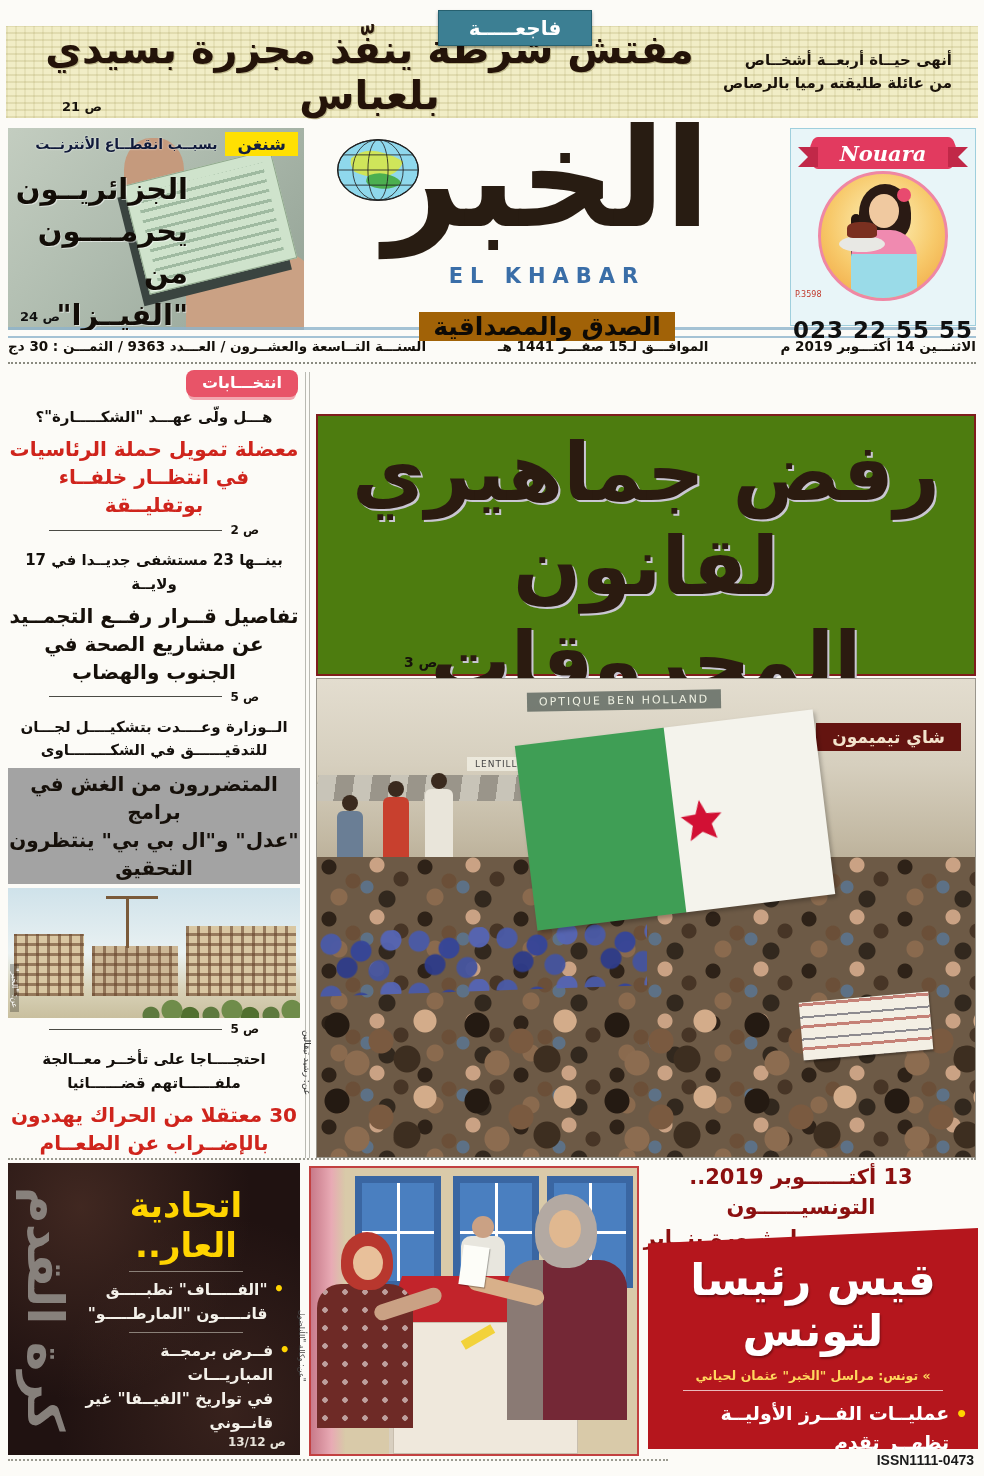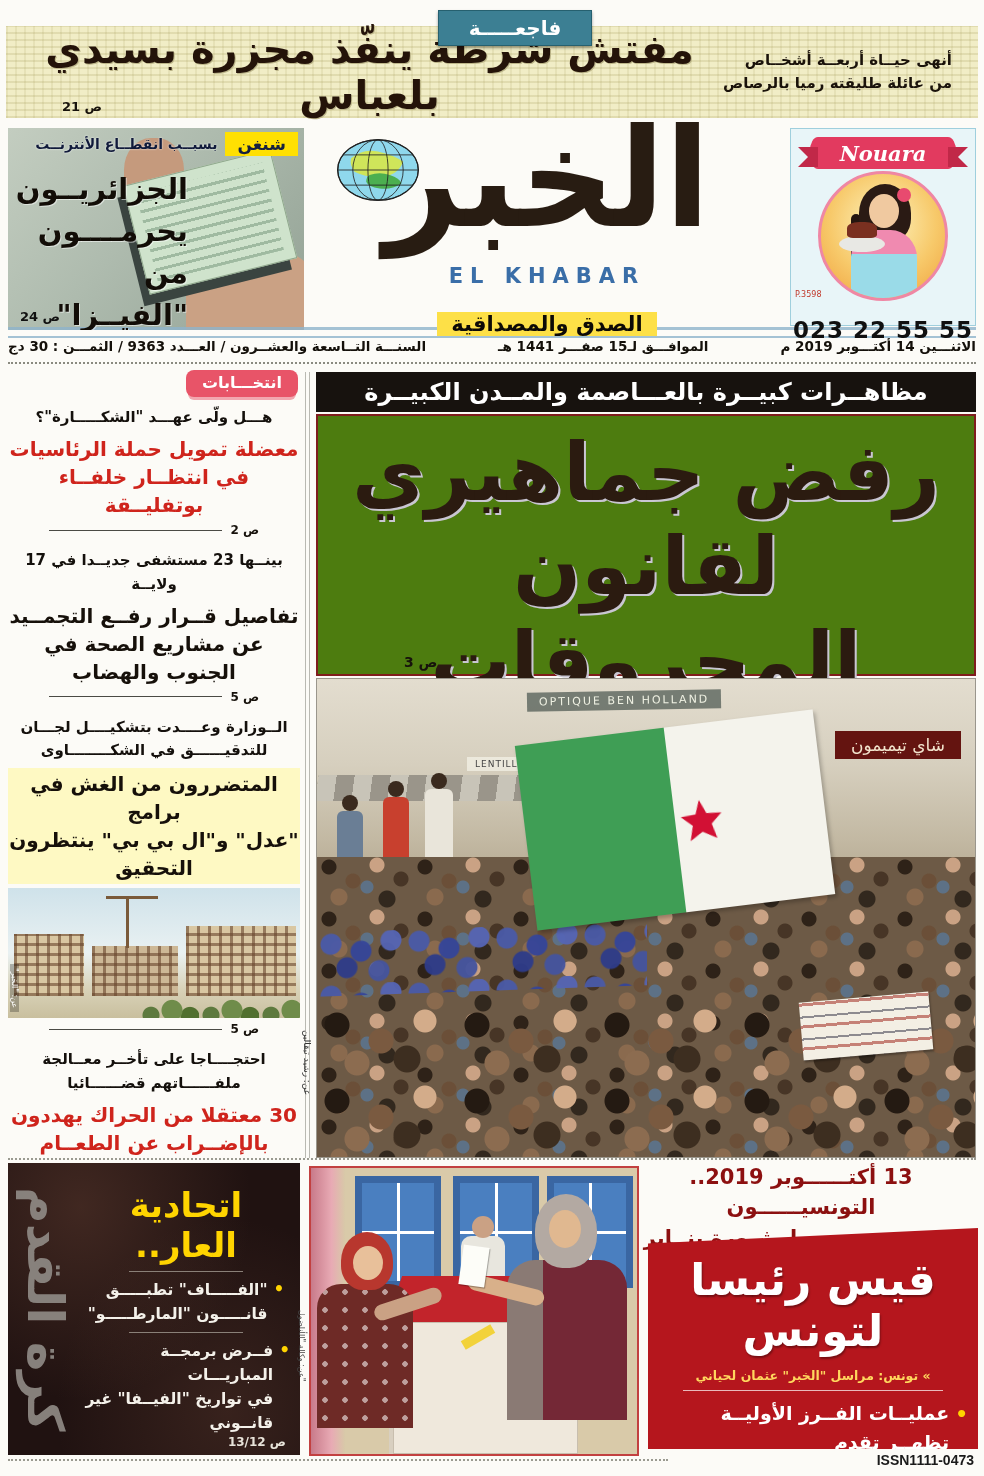--- a/index.html
+++ b/index.html
@@ -41,21 +41,21 @@
   
   .logo-block{position:absolute;left:312px;top:124px;width:470px;height:204px;}
   .logo-ar{position:absolute;right:0;top:-28px;width:100%;text-align:center;font-size:132px;
     font-weight:bold;color:#281c12;line-height:1.25;transform:scaleY(1.04);}
   .globe{position:absolute;left:24px;top:14px;z-index:4;}
   .logo-en{position:absolute;left:0;right:0;bottom:40px;text-align:center;color:#3a6ea8;
     font-size:21px;font-weight:bold;letter-spacing:7px;}
   .blue-rule{position:absolute;left:8px;top:327px;width:968px;height:6px;
     border-top:3px solid #8fb4cc;border-bottom:2px solid #8fb4cc;opacity:.8;}
   .logo-tagline{position:absolute;left:312px;top:312px;width:470px;text-align:center;z-index:3;}
-  .logo-tagline span{background:#fde047;display:inline-block;padding:0 14px;font-size:21px;font-weight:bold;color:#0d0a06;}
+  .logo-tagline span{background:#a16207;display:inline-block;padding:0 14px;font-size:25px;font-weight:bold;color:#0d0a06;}
 
   
   .nouara{position:absolute;left:790px;top:128px;width:186px;height:198px;background:#e8f5f8;
     border:1px solid #9fcfdd;box-sizing:border-box;}
   .ribbon{position:relative;width:146px;height:32px;margin:8px auto 2px;background:#e23a5f;
     border-radius:8px/14px;display:flex;align-items:center;justify-content:center;}
   .ribbon:before,.ribbon:after{content:"";position:absolute;top:10px;border:10px solid #c12848;width:0;height:0;}
   .ribbon:before{left:-12px;border-left-color:transparent;}
   .ribbon:after{right:-12px;border-right-color:transparent;}
   .ribbon span{color:#fff;font-family:"DejaVu Serif",serif;font-style:italic;font-weight:bold;font-size:21px;z-index:2;}
@@ -94,22 +94,22 @@
     line-height:1.18;letter-spacing:-3px;padding-top:10px;text-shadow:2px 2px 0 #c9c6d2;}
   .main-ref{position:absolute;left:86px;bottom:4px;font-size:14px;font-weight:bold;}
 
   .main-photo{position:absolute;left:316px;top:678px;width:660px;height:480px;overflow:hidden;
     border:1px solid #9a968c;box-sizing:border-box;
     background:linear-gradient(180deg,#e3ddcf 0%,#d6cfbe 18%,#c2b8a2 34%,#b0a28a 46%);}
   .sign-optique{position:absolute;left:210px;top:12px;background:rgba(90,100,92,.8);color:#eef0e2;
     font-size:11px;letter-spacing:2px;padding:3px 12px;transform:rotate(-1deg);}
   .sign-lentilles{position:absolute;left:150px;top:78px;background:rgba(250,250,240,.6);color:#444;
     font-size:9px;letter-spacing:1px;padding:2px 8px;}
-  .sign-tea{position:absolute;right:14px;top:52px;background:#641410;color:#f2e3cc;font-size:17px;
-    font-weight:normal;padding:4px 16px;direction:rtl;}
+  .sign-tea{position:absolute;right:14px;top:44px;background:#641410;color:#f2e3cc;font-size:17px;
+    font-weight:bold;padding:4px 16px;direction:rtl;}
   .awning{position:absolute;left:0;top:96px;width:250px;height:26px;
     background:repeating-linear-gradient(90deg,#c8c4b8 0 18px,#9a958a 18px 36px);transform:skewX(-8deg);}
   .person{position:absolute;border-radius:6px 6px 0 0;}
   .person .head{position:absolute;top:-16px;left:50%;transform:translateX(-50%);
     width:16px;height:16px;border-radius:50%;background:#3a2a1e;}
   .flag-wrap{position:absolute;left:208px;top:48px;width:300px;height:186px;transform:rotate(-7deg);
     filter:drop-shadow(2px 3px 2px rgba(0,0,0,.25));z-index:3;}
   .crowd{position:absolute;left:0;bottom:0;width:100%;height:300px;background-color:#6d5a46;
     background-image:
       radial-gradient(circle at 12px 10px,#2e2218 7px,transparent 8px),
@@ -142,21 +142,21 @@
   .photo-credit-v{position:absolute;writing-mode:vertical-rl;font-size:9px;color:#333;letter-spacing:1px;}
 
   
   .left-col{position:absolute;left:8px;top:368px;width:292px;direction:rtl;text-align:center;}
   .elections-tag{position:absolute;right:0px;top:2px;background:#e85468;color:#fff;font-weight:bold;
     font-size:16px;padding:3px 16px 5px;border-radius:8px;box-shadow:0 5px 0 -2px rgba(232,84,104,.5);z-index:4;}
   .kicker{font-size:15px;font-weight:bold;line-height:1.55;color:#14100c;letter-spacing:-0.3px;}
   .hl{font-size:20px;font-weight:bold;line-height:1.4;letter-spacing:-0.8px;margin:6px 0 2px;}
   .hl-red{color:#cf241c;}
   .hl-black{color:#16100a;}
-  .hl-tint{background:#fef9c3;padding:2px 0;}
+  .hl-tint{background:#a3a3a3;padding:2px 0;}
   .pageref-row{display:flex;direction:rtl;align-items:center;width:72%;margin:4px auto 12px;}
   .pr-text{font-size:12px;font-weight:bold;margin-left:8px;}
   .pr-line{flex:1;border-top:1px solid #4a4a44;}
   .construction{position:relative;width:100%;height:130px;margin:4px 0 2px;overflow:hidden;
     background:linear-gradient(180deg,#cfe2ea 0%,#e9f1f2 50%,#d8d2b8 78%,#c9bf9e 100%);}
   .bld{position:absolute;bottom:22px;background-color:#d9c7a2;
     background-image:repeating-linear-gradient(90deg,rgba(105,70,45,.6) 0 3px,transparent 3px 11px),
                      repeating-linear-gradient(0deg,rgba(105,70,45,.6) 0 3px,transparent 3px 10px);}
   .bld.b1{left:6px;width:70px;height:62px;}
   .bld.b2{left:84px;width:86px;height:50px;background-color:#cdb896;}
@@ -298,21 +298,20 @@
   </div>
 
   <div class="dateline">
     <span>الاثنـــين 14 أكتـــوبر 2019 م</span>
     <span>الموافـــق لـ15 صفـــر 1441 هـ</span>
     <span>السنـــة التــاسعة والعشــرون / العـــدد 9363 / الثمـــن : 30 دج</span>
   </div>
 
   <div class="vsep"></div>
 
-  <div class="kicker-bar">مظاهــرات كبيــرة بالعـــاصمة والمــدن الكبيــرة</div>
   <div class="main-box">
     <div class="main-headline preline">رفض جماهيري
 لقانون المحروقات</div>
     <div class="main-ref">ص 3</div>
   </div>
 
   <div class="main-photo">
     <div class="sign-optique">OPTIQUE BEN HOLLAND</div>
     <div class="sign-lentilles">LENTILLES CONSEILS</div>
     <div class="sign-tea">شاي تيميمون</div>

